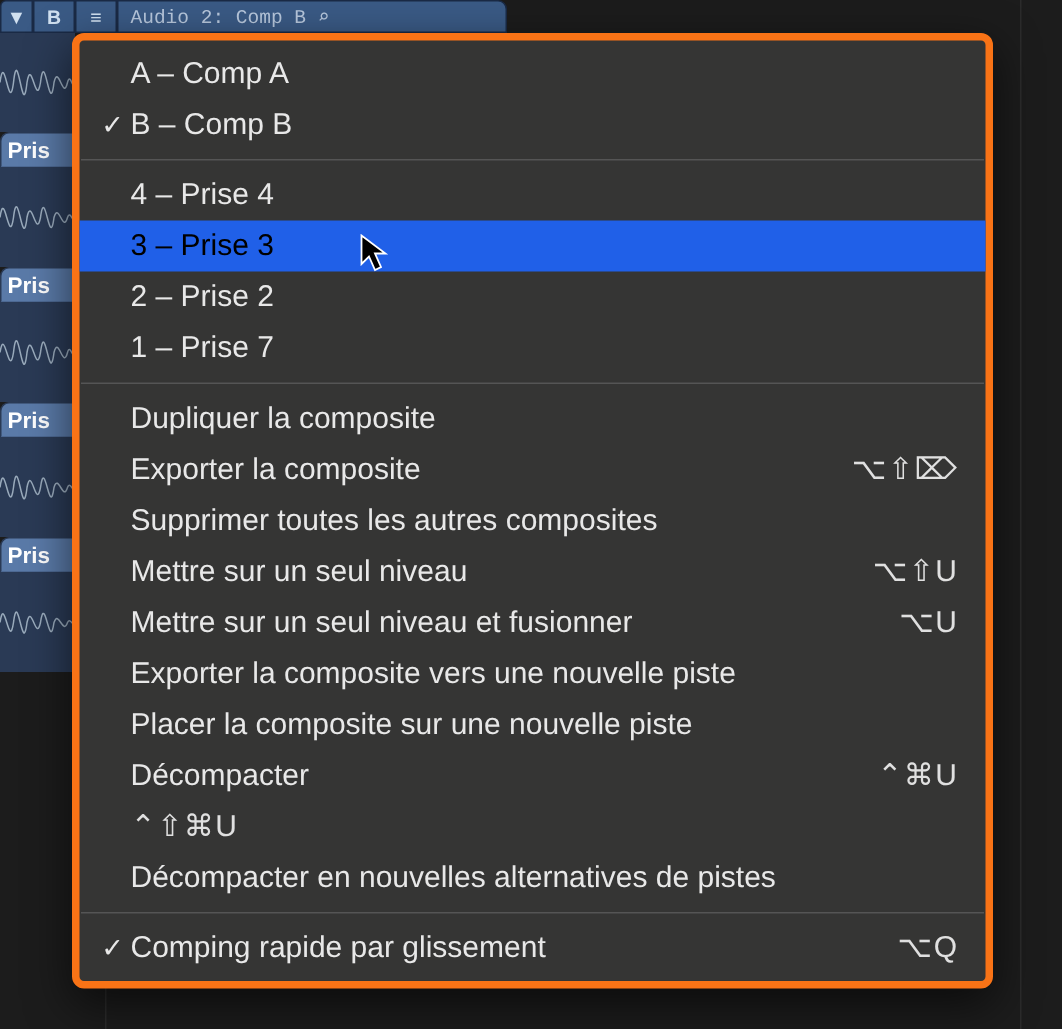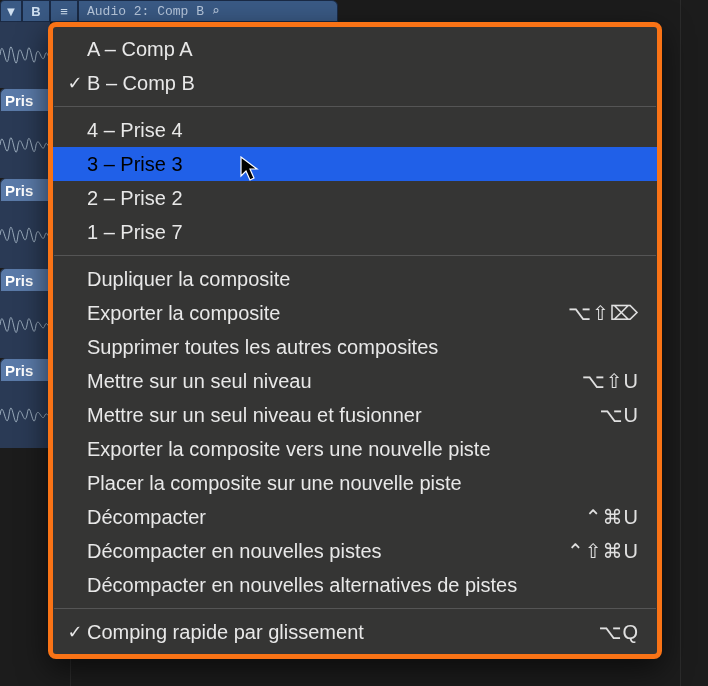--- a/index.html
+++ b/index.html
@@ -275,21 +275,20 @@
         <span class="label-col">Placer la composite sur une nouvelle piste</span>
         <span class="shortcut-col"></span>
       </div>
       <div class="menu-item">
         <span class="check-col"></span>
         <span class="label-col">Décompacter</span>
         <span class="shortcut-col">⌃⌘U</span>
       </div>
       <div class="menu-item">
         <span class="check-col"></span>
-        <span class="label-col">Décompacter en nouvelles pistes</span>
         <span class="shortcut-col">⌃⇧⌘U</span>
       </div>
       <div class="menu-item">
         <span class="check-col"></span>
         <span class="label-col">Décompacter en nouvelles alternatives de pistes</span>
         <span class="shortcut-col"></span>
       </div>
     </div>
   <div class="menu-sep"></div>
   <div id="footer-section">

